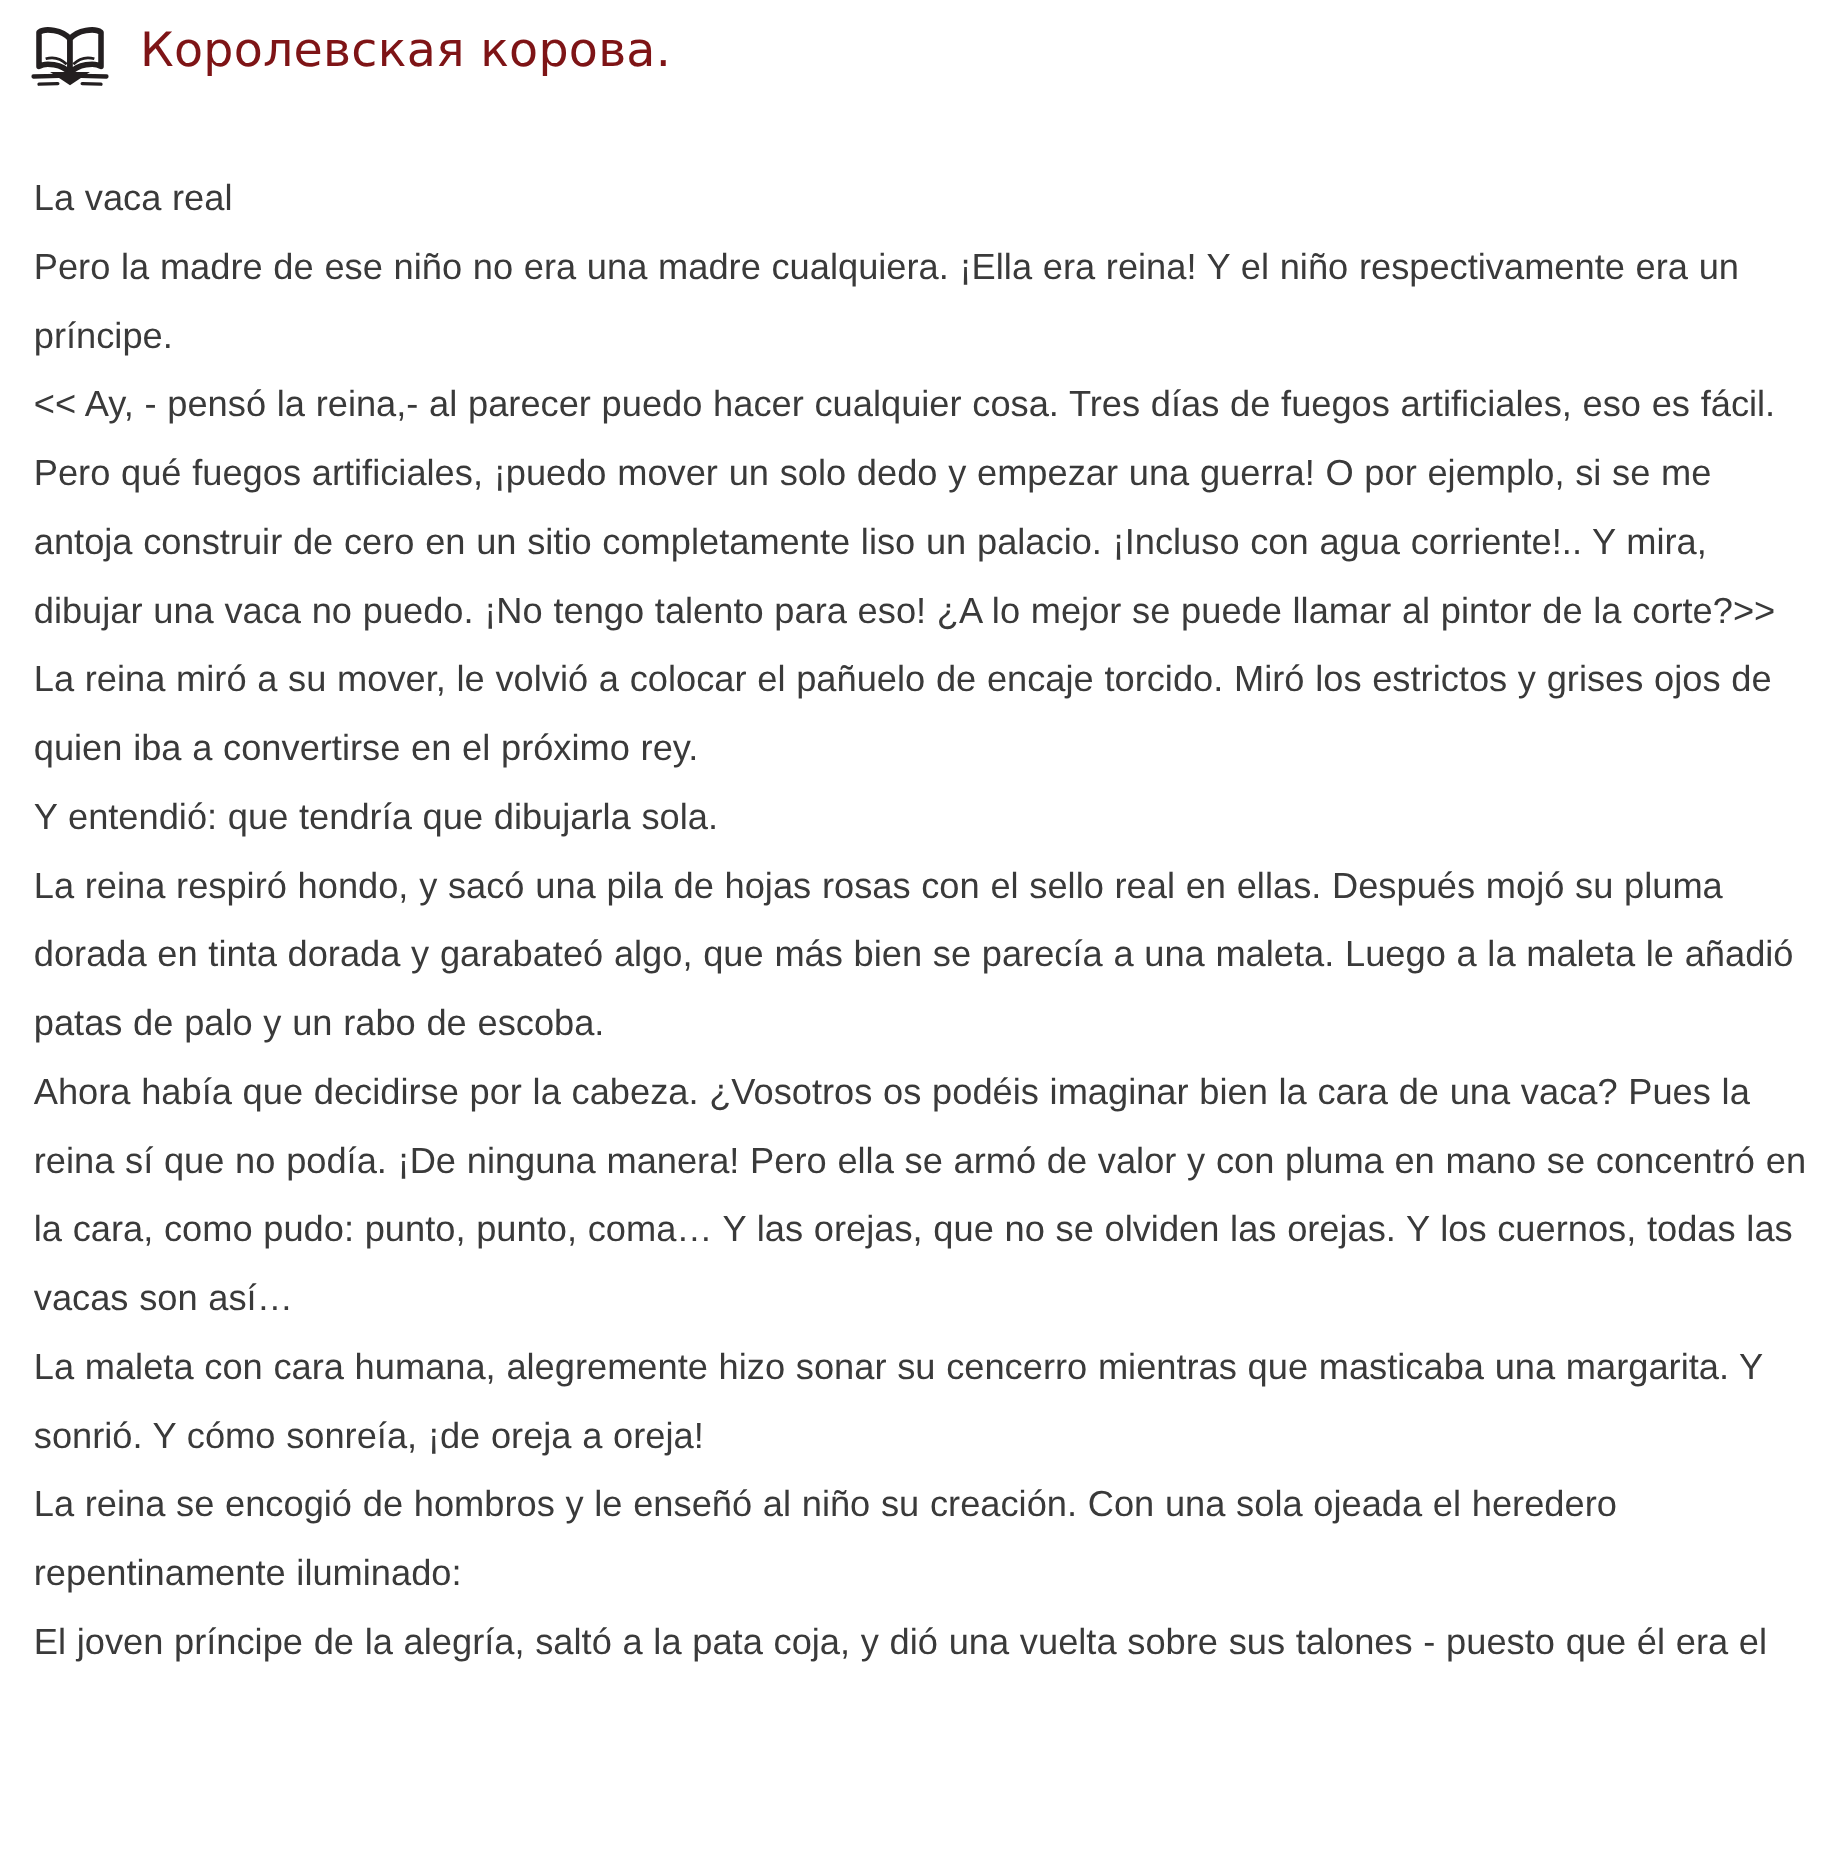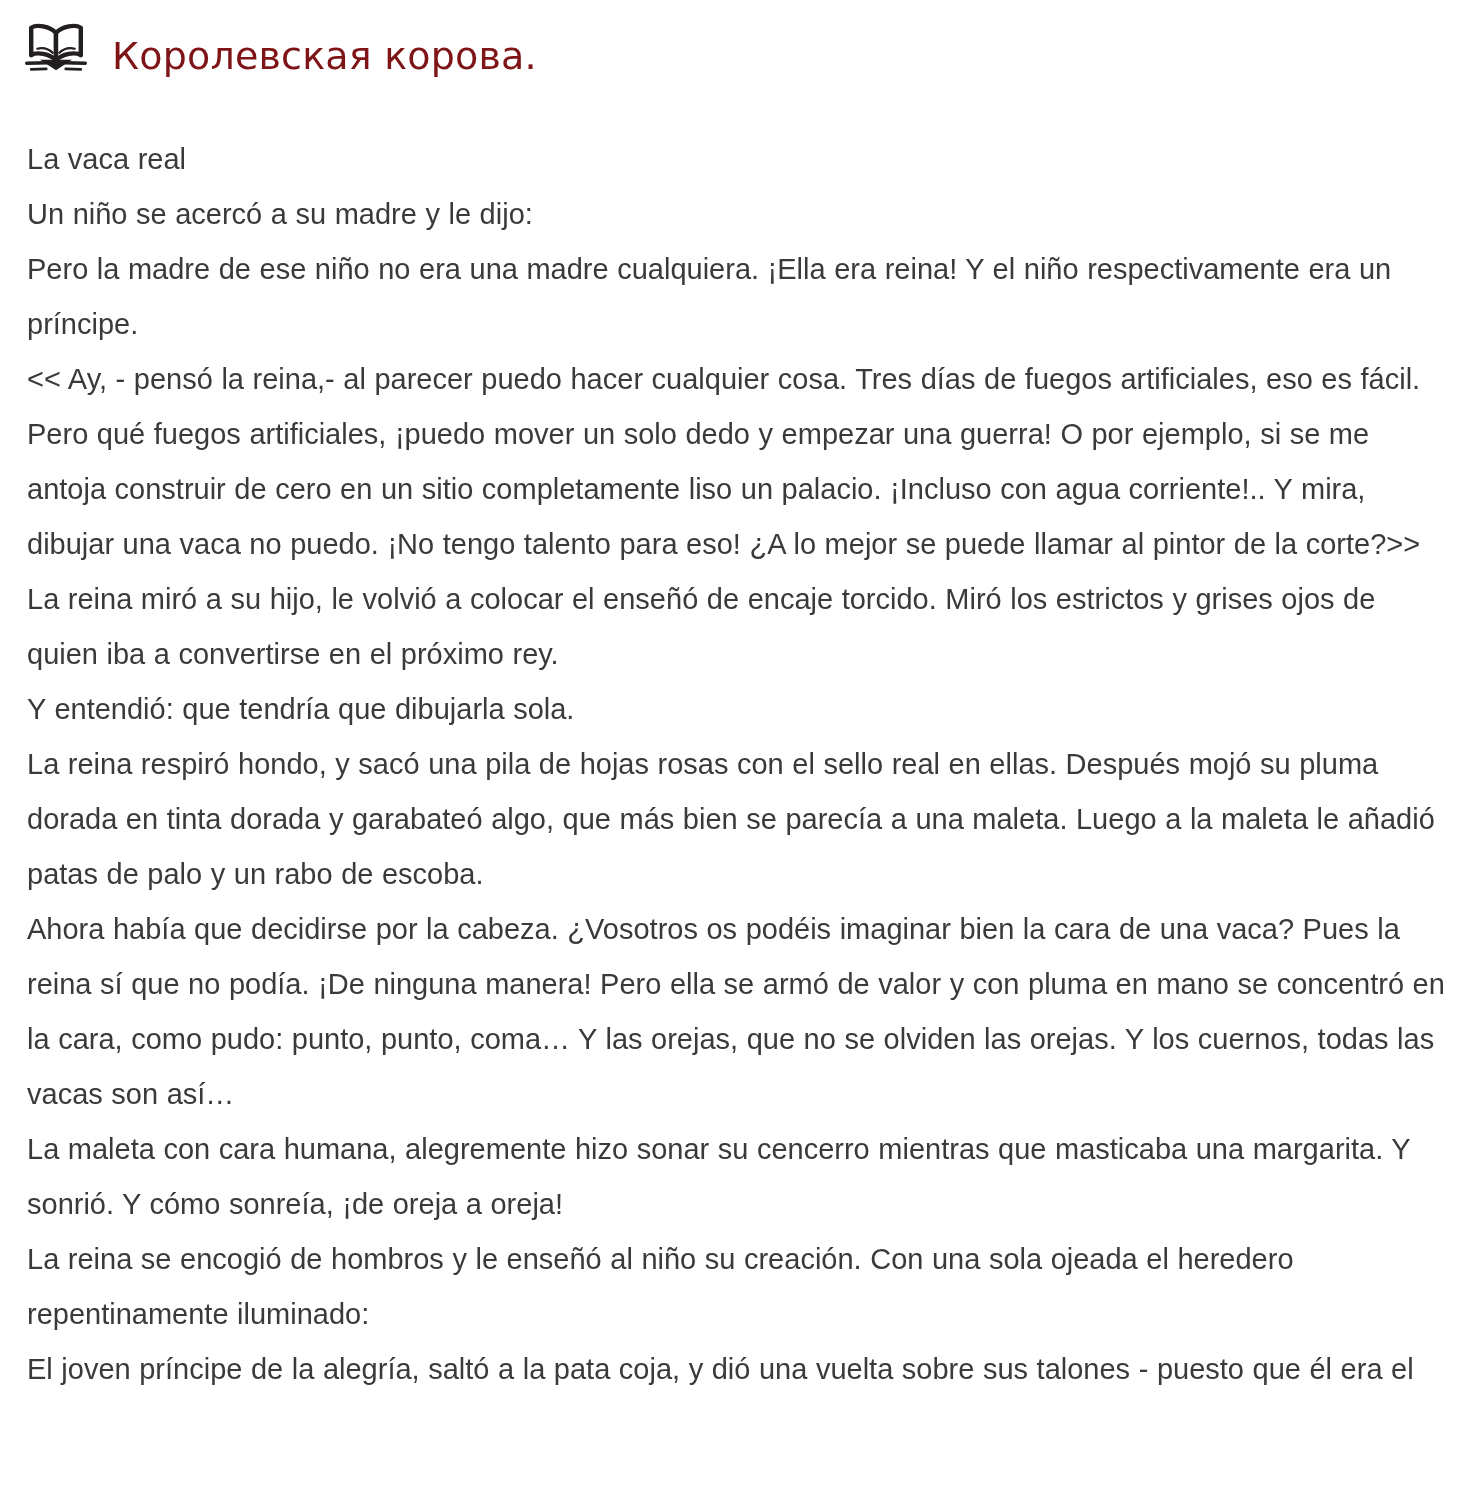--- a/index.html
+++ b/index.html
@@ -10,21 +10,21 @@
   }
   .page {
     width: 1478px;
     min-height: 1490px;
     background: #ffffff;
     padding-top: 18px;
     overflow: hidden;
   }
   .header {
     display: flex;
-    align-items: flex-end;
+    align-items: flex-start;
     gap: 25px;
     padding-left: 25px;
     height: 60px;
   }
   .icon-book {
     width: 62px;
     height: 58px;
     flex: 0 0 auto;
     display: inline-block;
   }
@@ -74,28 +74,27 @@
         </g>
       </svg>
     </span>
     <h1 class="title">Королевская корова.</h1>
   </header>
 
   <main class="story">
 
       <p>La vaca real</p>
 
-      <p>Un niño se acercó a su madre y le dijo:</p>
 
 
       <p>Pero la madre de ese niño no era una madre cualquiera. ¡Ella era reina! Y el niño respectivamente era un príncipe.</p>
 
       <p>&lt;&lt; Ay, - pensó la reina,- al parecer puedo hacer cualquier cosa. Tres días de fuegos artificiales, eso es fácil. Pero qué fuegos artificiales, ¡puedo mover un solo dedo y empezar una guerra! O por ejemplo, si se me antoja construir de cero en un sitio completamente liso un palacio. ¡Incluso con agua corriente!.. Y mira, dibujar una vaca no puedo. ¡No tengo talento para eso! ¿A lo mejor se puede llamar al pintor de la corte?&gt;&gt;</p>
 
-      <p>La reina miró a su hijo, le volvió a colocar el enseñó de encaje torcido. Miró los estrictos y grises ojos de quien iba a convertirse en el próximo rey.</p>
+      <p>La reina miró a su mover, le volvió a colocar el pañuelo de encaje torcido. Miró los estrictos y grises ojos de quien iba a convertirse en el próximo rey.</p>
 
       <p>Y entendió: que tendría que dibujarla sola.</p>
 
       <p>La reina respiró hondo, y sacó una pila de hojas rosas con el sello real en ellas. Después mojó su pluma dorada en tinta dorada y garabateó algo, que más bien se parecía a una maleta. Luego a la maleta le añadió patas de palo y un rabo de escoba.</p>
 
       <p>Ahora había que decidirse por la cabeza. ¿Vosotros os podéis imaginar bien la cara de una vaca? Pues la reina sí que no podía. ¡De ninguna manera! Pero ella se armó de valor y con pluma en mano se concentró en la cara, como pudo: punto, punto, coma… Y las orejas, que no se olviden las orejas. Y los cuernos, todas las vacas son así…</p>
 
       <p>La maleta con cara humana, alegremente hizo sonar su cencerro mientras que masticaba una margarita. Y sonrió. Y cómo sonreía, ¡de oreja a oreja!</p>
 
       <p>La reina se encogió de hombros y le enseñó al niño su creación. Con una sola ojeada el heredero repentinamente iluminado:</p>

